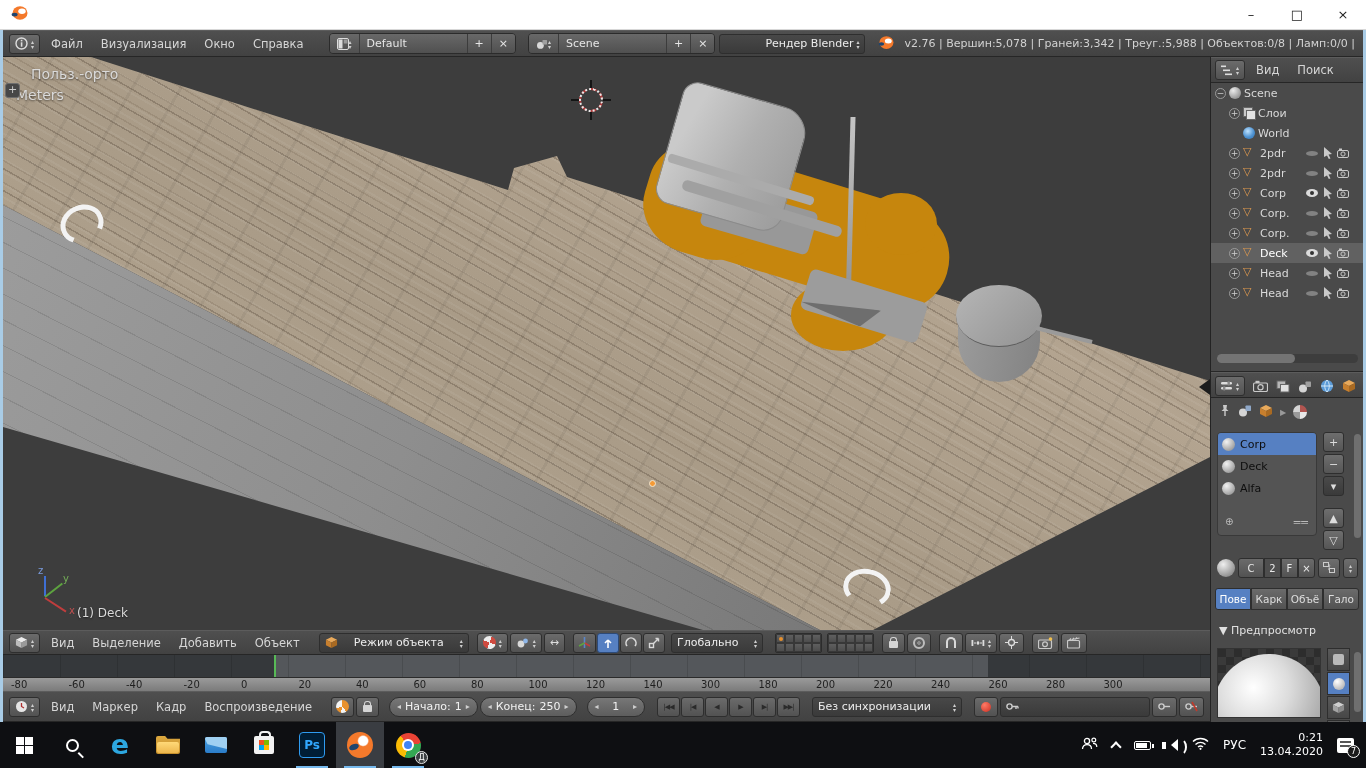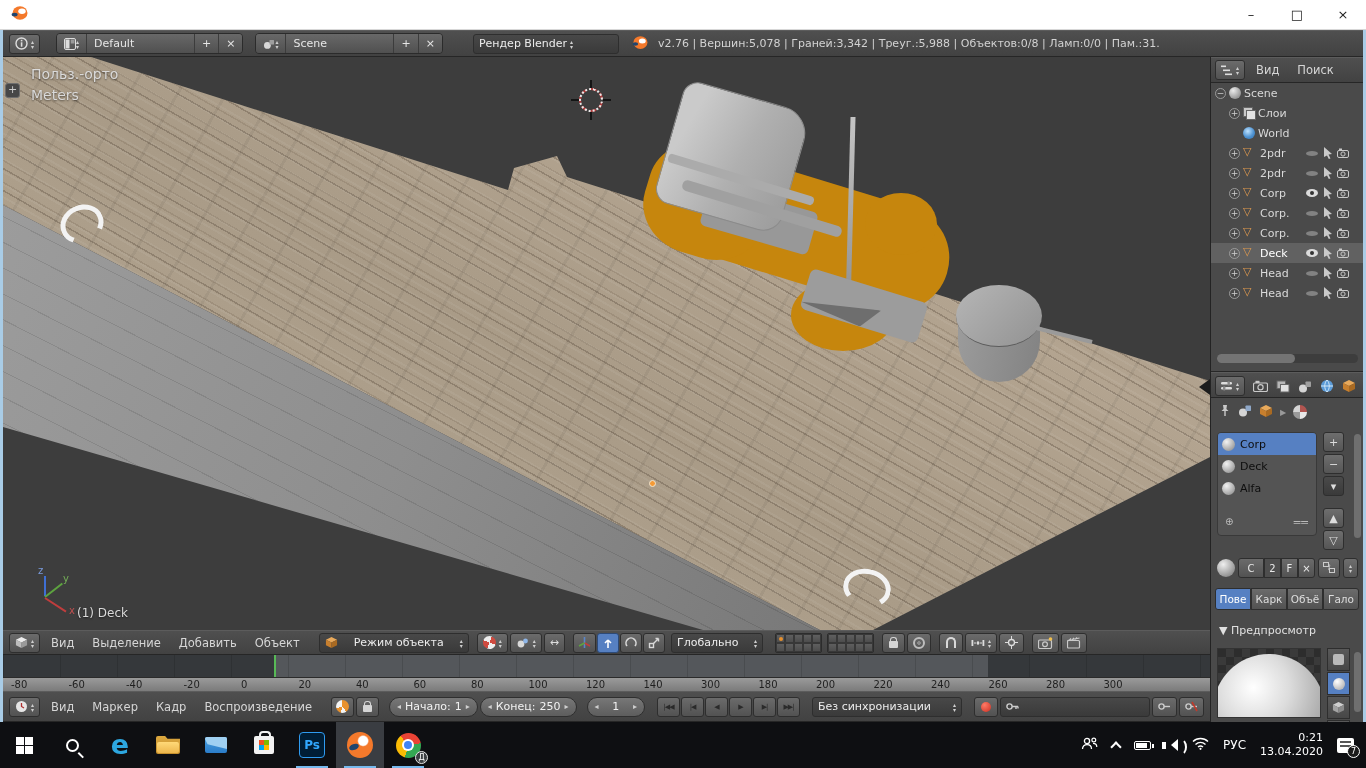--- a/index.html
+++ b/index.html
@@ -227,20 +227,26 @@
         <svg width="13" height="13" viewBox="0 0 13 13">
             <circle cx="6.5" cy="6.5" r="5.5" fill="none" stroke="#ddd" stroke-width="1.4"></circle>
             <rect x="5.8" y="5.3" width="1.6" height="4.4" fill="#ddd"></rect>
             <rect x="5.8" y="2.8" width="1.6" height="1.6" fill="#ddd"></rect>
           </svg>
         <span class="stepper">
             <span>▴</span>
             <span>▾</span>
           </span>
       </span>
+      <span id="info-menus" style="display:flex;height:100%">
+          <span class="menu">Файл</span>
+          <span class="menu">Визуализация</span>
+          <span class="menu">Окно</span>
+          <span class="menu">Справка</span>
+        </span>
       <span class="grp" style="margin-left:14px">
         <span class="seg">
             <svg width="12" height="12" viewBox="0 0 12 12">
               <rect x="0.5" y="0.5" width="11" height="11" rx="1.5" fill="none" stroke="#ddd"></rect>
               <rect x="1.5" y="1.5" width="4" height="9" fill="#ddd"></rect>
               <rect x="6.8" y="1.5" width="3.7" height="4" fill="#9a9a9a"></rect>
             </svg>
             <span class="stepper">
               <span>▴</span>
               <span>▾</span>
@@ -258,21 +264,21 @@
             </svg>
             <span class="stepper">
               <span>▴</span>
               <span>▾</span>
             </span>
           </span>
         <span class="seg" style="min-width:108px">Scene</span>
         <span class="seg">+</span>
         <span class="seg">×</span>
       </span>
-      <span class="btn dd" style="margin-left:28px;min-width:146px;justify-content:flex-start">
+      <span class="btn dd" style="margin-left:2px;min-width:146px;justify-content:flex-end">
         <span>Рендер Blender</span>
           <span class="stepper">
             <span>▴</span>
             <span>▾</span>
           </span>
       </span>
       <span style="margin-left:10px">
         <svg width="17" height="15" viewBox="0 0 18 16">
             <ellipse cx="10" cy="8" rx="7.5" ry="6.8" fill="#f4792b"></ellipse>
             <ellipse cx="12" cy="6.3" rx="3.7" ry="2.7" fill="#fff"></ellipse>
@@ -307,21 +313,21 @@
 
     <div id="cursor3d">
       <span class="ch"></span>
         <span class="cv"></span>
         <span class="ring1"></span>
         <span class="ring2"></span>
     </div>
     <div id="origin-dot"></div>
 
     <div class="vp-label" style="left:28px;top:9px">Польз.-орто</div>
-    <div class="vp-label" style="left:28px;top:30px">Meters</div>
+    <div class="vp-label" style="left:13px;top:30px">Meters</div>
     <div class="vp-label" style="left:74px;top:549px;font-size:12px">(1) Deck</div>
     <div id="plus-tab">+</div>
     <div id="npanel-tab"></div>
 
     <div id="gizmo">
       <span class="zl"></span>
         <span class="yl"></span>
         <span class="xl"></span>
       <span class="al" style="left:9px;top:-4px;color:#7a9bdc">z</span>
       <span class="al" style="left:34px;top:4px;color:#74ae57">y</span>

